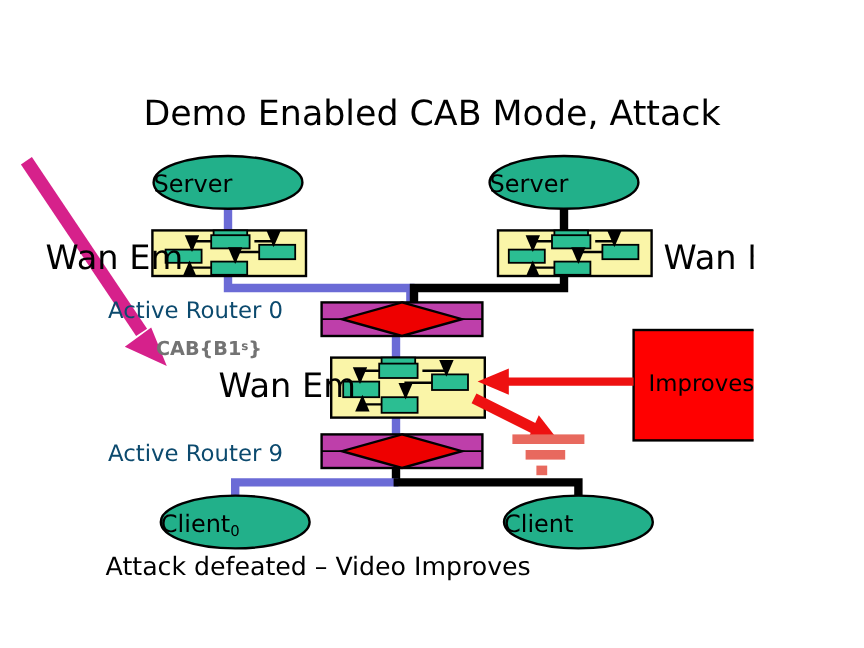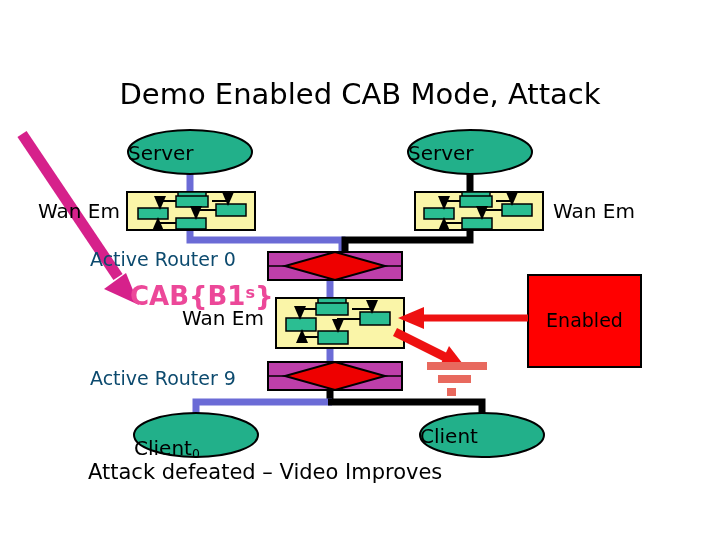--- a/index.html
+++ b/index.html
@@ -10,21 +10,20 @@
   }
   body {
     font-family: "DejaVu Sans", sans-serif;
   }
   #slide {
     position: relative;
     width: 628px;
     height: 540px;
     background: #ffffff;
     overflow: hidden;
-    padding-left: 19px;
   }
   #diagram-svg {
     position: absolute;
     left: 0;
     top: 0;
     width: 720px;
     height: 540px;
   }
   .txt {
     position: absolute;
@@ -39,31 +38,31 @@
     font-size: 29px;
     color: #000000;
     letter-spacing: 0px;
   }
   .node-label {
     font-size: 20px;
     color: #000000;
     text-align: left;
   }
   .wan-label {
-    font-size: 20px;
+    font-size: 28px;
     color: #000000;
   }
   .router-label {
     font-size: 19px;
     color: #0c4a6e;
   }
   #cab-label {
-    font-size: 26px;
+    font-size: 16px;
     font-weight: bold;
-    color: #ec4899;
+    color: #737373;
   }
   #attacker-label {
     font-size: 19px;
     color: #000000;
   }
   #caption {
     font-size: 21px;
     color: #000000;
   }
   sub {
@@ -191,21 +190,21 @@
 
   <div class="txt wan-label" style="left:38px; top:201px;">Wan Em</div>
   <div class="txt wan-label" style="left:553px; top:201px;">Wan Em</div>
   <div class="txt wan-label" style="left:182px; top:308px;">Wan Em</div>
 
   <div class="txt router-label" style="left:90px; top:250px;">Active Router 0</div>
   <div class="txt router-label" style="left:90px; top:369px;">Active Router 9</div>
 
   <div class="txt" id="cab-label" style="left:130px; top:283px;"><span>CAB{B1</span><sup>s</sup><span>}</span></div>
 
-  <div class="txt" id="attacker-label" style="left:528px; top:311px; width:113px; text-align:center;">Enabled</div>
-
-  <div class="txt node-label" style="left:134px; top:438px; width:124px;"><span>Client</span><sub>0</sub></div>
+  <div class="txt" id="attacker-label" style="left:528px; top:311px; width:113px; text-align:center;">Improves</div>
+
+  <div class="txt node-label" style="left:134px; top:426px; width:124px;"><span>Client</span><sub>0</sub></div>
 
   <div class="txt node-label" style="left:420px; top:426px; width:124px;">Client</div>
 
   <div class="txt" id="caption" style="left:88px; top:462px;">Attack defeated – Video Improves</div>
 
 </div>
 
 </body></html>

